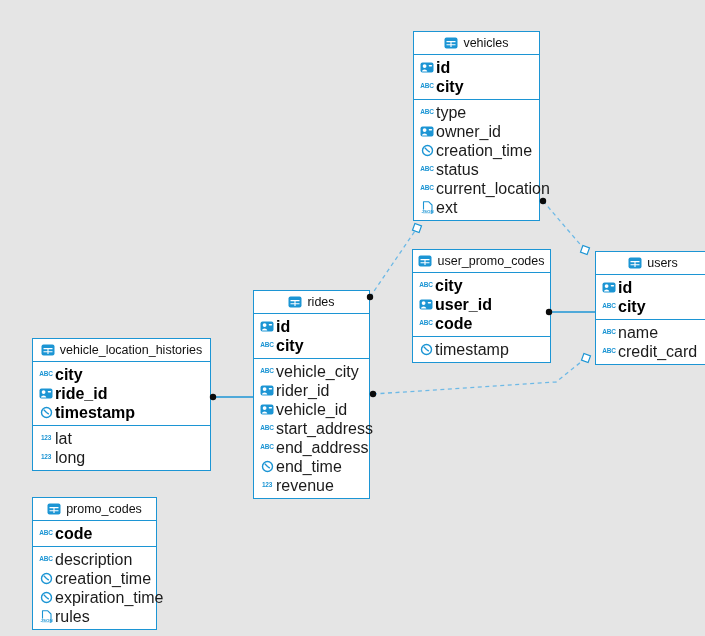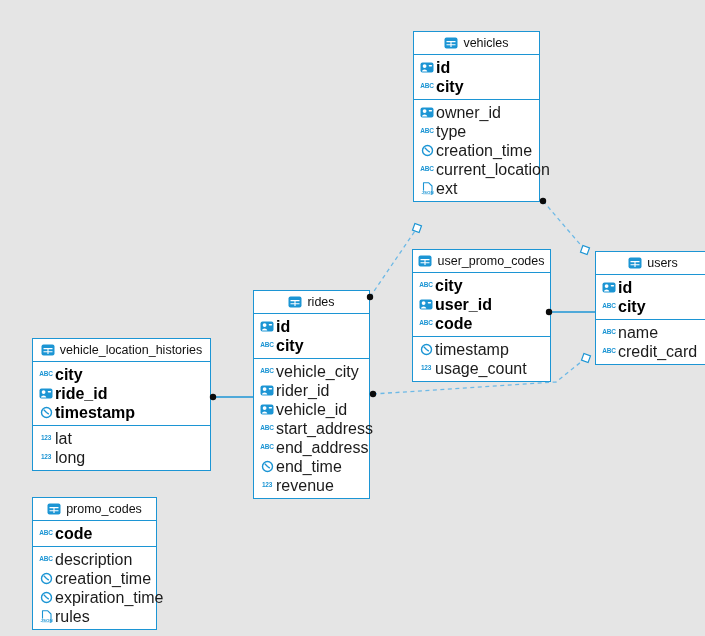--- a/index.html
+++ b/index.html
@@ -69,43 +69,49 @@
         <div class="row key">
           <span class="cicon">
             <i class="ticon">ABC</i>
           </span>
           <span class="cname">city</span>
         </div>
       </div>
       <div class="sect">
         <div class="row">
           <span class="cicon">
+            <i class="ticon">ABC</i>
+          </span>
+          <span class="cname">type</span>
+        </div>
+        <div class="row">
+          <span class="cicon">
             <svg width="14" height="11" viewBox="0 0 14 11">
               <rect x="0.5" y="0.5" width="13" height="10" rx="2" fill="#1c95d4"></rect>
               <circle cx="4.6" cy="4.1" r="1.9" fill="#fff"></circle>
               <path d="M1.9 9.4 C2.3 6.7 6.9 6.7 7.3 9.4 Z" fill="#fff"></path>
               <rect x="8.7" y="3.0" width="3.4" height="1.5" rx="0.7" fill="#fff"></rect>
             </svg>
           </span>
           <span class="cname">owner_id</span>
         </div>
         <div class="row">
           <span class="cicon">
-            <i class="ticon">ABC</i>
-          </span>
-          <span class="cname">type</span>
-        </div>
-        <div class="row">
-          <span class="cicon">
             <svg width="13" height="13" viewBox="0 0 13 13">
               <circle cx="6.5" cy="6.5" r="5" fill="none" stroke="#1c95d4" stroke-width="1.4"></circle>
               <path d="M6.5 6.5 L3.8 3.8 M6.5 6.5 L8.8 8.1" stroke="#1c95d4" stroke-width="1.3" fill="none"></path>
             </svg>
           </span>
           <span class="cname">creation_time</span>
+        </div>
+        <div class="row">
+          <span class="cicon">
+            <i class="ticon">ABC</i>
+          </span>
+          <span class="cname">status</span>
         </div>
         <div class="row">
           <span class="cicon">
             <i class="ticon">ABC</i>
           </span>
           <span class="cname">current_location</span>
         </div>
         <div class="row">
           <span class="cicon">
             <svg width="13" height="13" viewBox="0 0 13 13">
@@ -156,26 +162,20 @@
       <div class="sect">
         <div class="row">
           <span class="cicon">
             <svg width="13" height="13" viewBox="0 0 13 13">
               <circle cx="6.5" cy="6.5" r="5" fill="none" stroke="#1c95d4" stroke-width="1.4"></circle>
               <path d="M6.5 6.5 L3.8 3.8 M6.5 6.5 L8.8 8.1" stroke="#1c95d4" stroke-width="1.3" fill="none"></path>
             </svg>
           </span>
           <span class="cname">timestamp</span>
         </div>
-        <div class="row">
-          <span class="cicon">
-            <i class="ticon">123</i>
-          </span>
-          <span class="cname">usage_count</span>
-        </div>
       </div>
     </div>
     <div class="tbl" style="left: 595px; top: 251px; width: 116px;">
       <div class="thead">
         <span class="cicon" style="width:14px;flex-basis:14px">
           <svg width="14" height="12" viewBox="0 0 14 12">
             <rect x="0.5" y="0.5" width="13" height="11" rx="2" fill="#1c95d4"></rect>
             <path d="M2.5 4.6 H11.5 M2.5 7.8 H11.5 M7 4.6 V10" stroke="#fff" stroke-width="1.1" fill="none"></path>
           </svg>
         </span>

